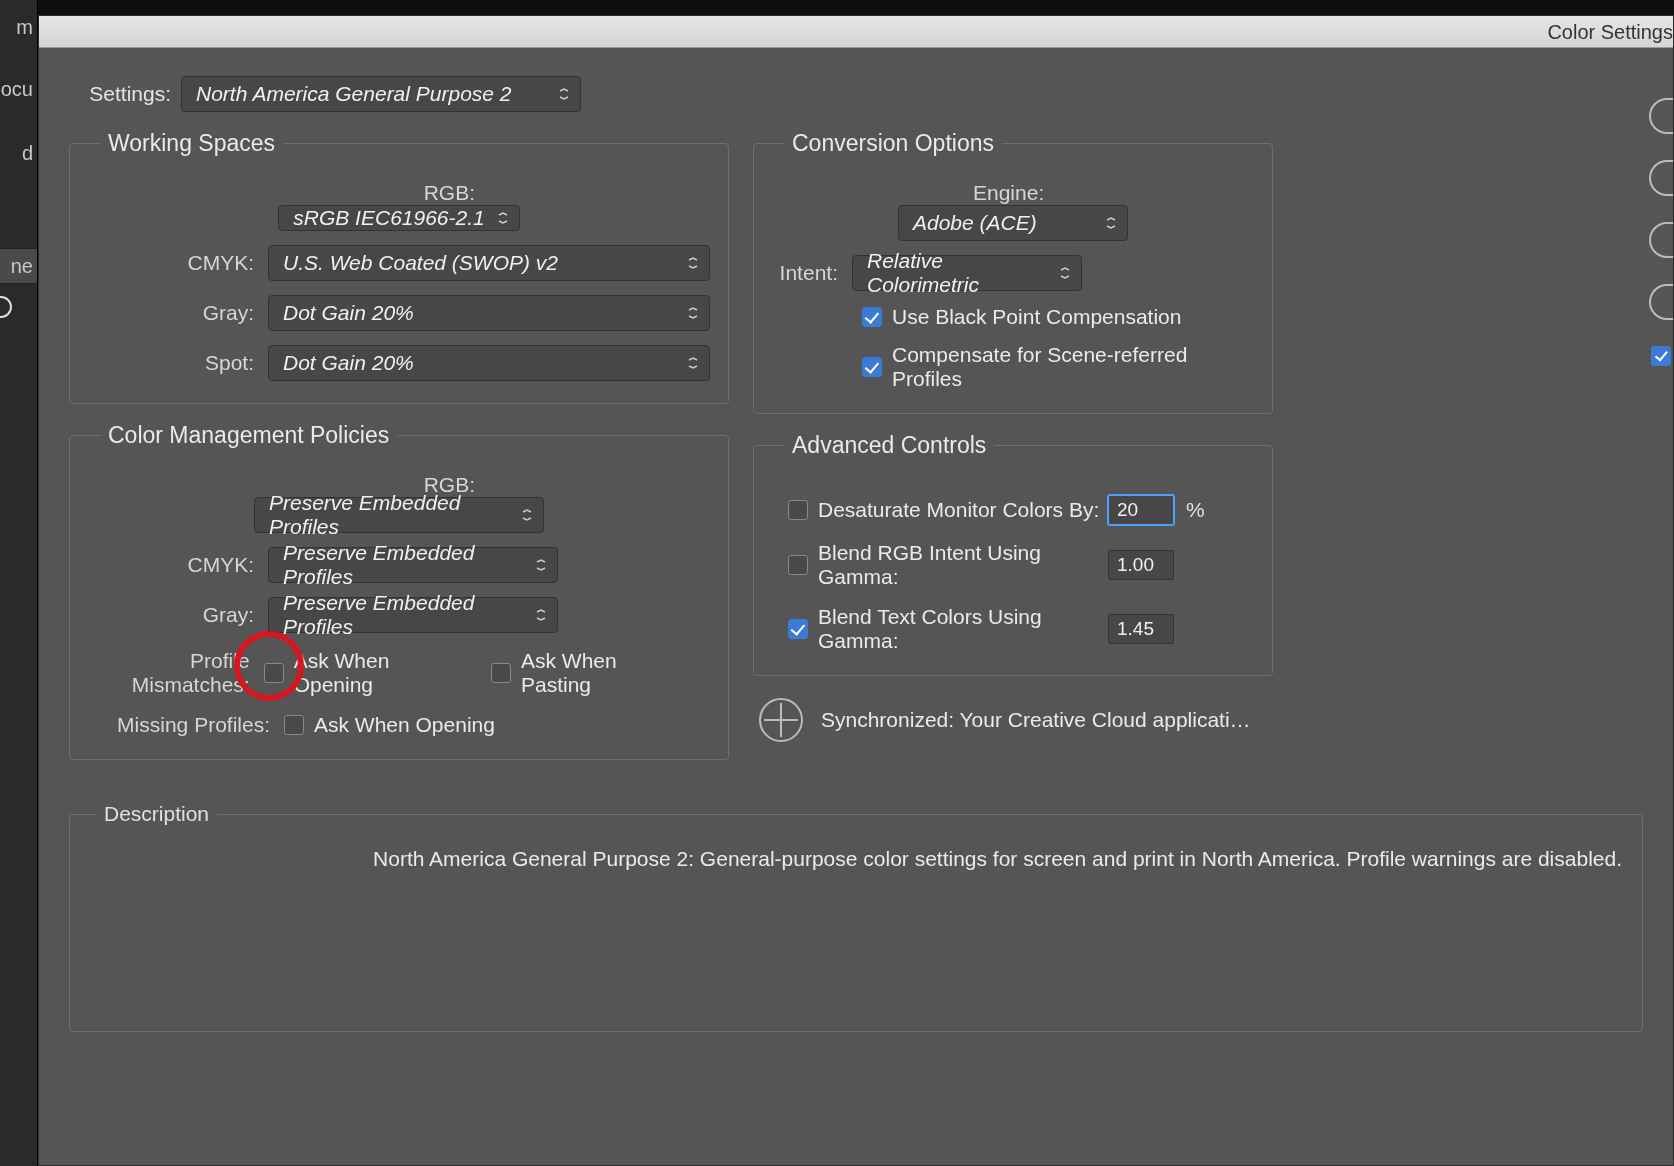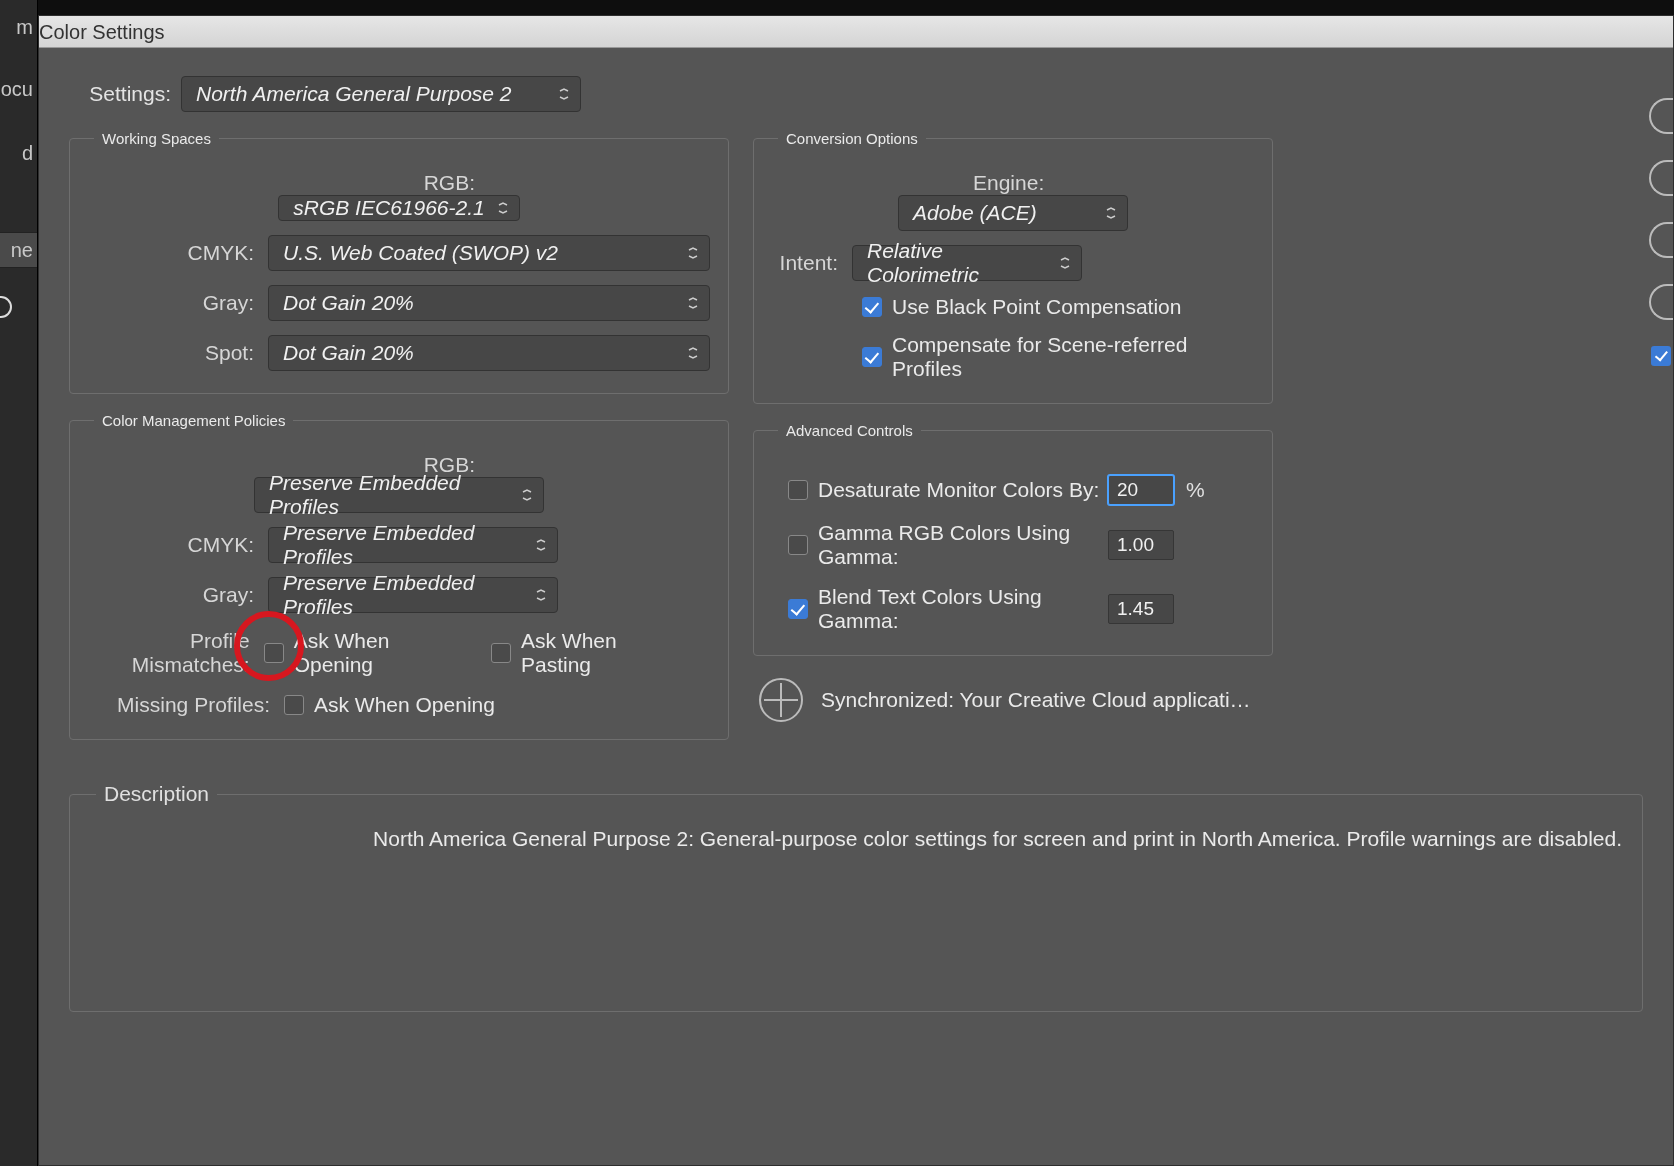--- a/index.html
+++ b/index.html
@@ -25,21 +25,21 @@
     position: absolute;
     left: 38px; top: 15px;
     width: 1636px; height: 1151px;
     background: #555555;
     border: 1px solid #2e2e2e;
   }
   .titlebar {
     height: 32px;
     background: linear-gradient(#e6e6e6,#d4d4d4);
     color: #333;
-    text-align: left;
+    text-align: right;
     line-height: 32px;
     font-size: 20px;
     border-bottom: 1px solid #999;
   }
 
   .settings-row {
     display:flex; align-items:center;
     padding: 28px 0 18px 36px;
   }
   .settings-row .lbl { width: 96px; text-align:right; color:#e4e4e4; }
@@ -73,22 +73,22 @@
   fieldset.group {
     border: 1px solid #6e6e6e;
     border-radius: 4px;
     margin-bottom: 18px;
     padding: 20px 18px 22px 18px;
     position: relative;
   }
   fieldset.group > legend {
     color: #eaeaea;
     padding: 0 8px;
-    font-size: 15px;
-    margin-left: 6px;
+    font-size: 23px;
+    margin-left: 12px;
   }
 
   .row { display:flex; align-items:center; margin-top: 14px; }
   .row:first-of-type { margin-top: 4px; flex-direction: column; }
   .row .rlabel { width: 180px; text-align:right; padding-right: 14px; color:#d6d6d6; }
   .row .rlabel.short { width: 180px; }
 
   .checkbox {
     width:20px; height:20px;
     border:1px solid #888;
@@ -182,21 +182,21 @@
     content:""; width:5px; height:10px; border:solid #fff; border-width:0 2px 2px 0; transform:rotate(40deg) translate(-1px,-1px);
   }
 </style>
 </head>
 <body>
 
 <div class="left-strip">
   <span class="frag" style="top:16px;">m</span>
   <span class="frag" style="top:78px;">ocu</span>
   <span class="frag" style="top:142px;">d</span>
-  <div class="hl" style="top:232px;">
+  <div class="hl" style="top:248px;">
     <span class="frag" style="position:absolute; top:6px; right:4px;">ne</span>
   </div>
   <div class="circ" style="top:296px;"></div>
 </div>
 
 <div class="top-black"></div>
 
 <div class="dialog">
   <div class="titlebar">
     <span>Color Settings</span>
@@ -361,21 +361,21 @@
       <fieldset class="group">
         <legend>Advanced Controls</legend>
         <div class="adv-row">
           <span class="checkbox"></span>
           <span class="chk-label" style="width:290px;">Desaturate Monitor Colors By:</span>
           <input class="numbox focus" value="20" style="">
           <span class="pct">%</span>
         </div>
         <div class="adv-row">
           <span class="checkbox"></span>
-          <span class="chk-label" style="width:290px;">Gamma RGB Colors Using Gamma:</span>
+          <span class="chk-label" style="width:290px;">Blend RGB Intent Using Gamma:</span>
           <input class="numbox" value="1.00" style="">
         </div>
         <div class="adv-row">
           <span class="checkbox checked"></span>
           <span class="chk-label" style="width:290px;">Blend Text Colors Using Gamma:</span>
           <input class="numbox" value="1.45" style="">
         </div>
       </fieldset>
 
       <div class="sync-row">

